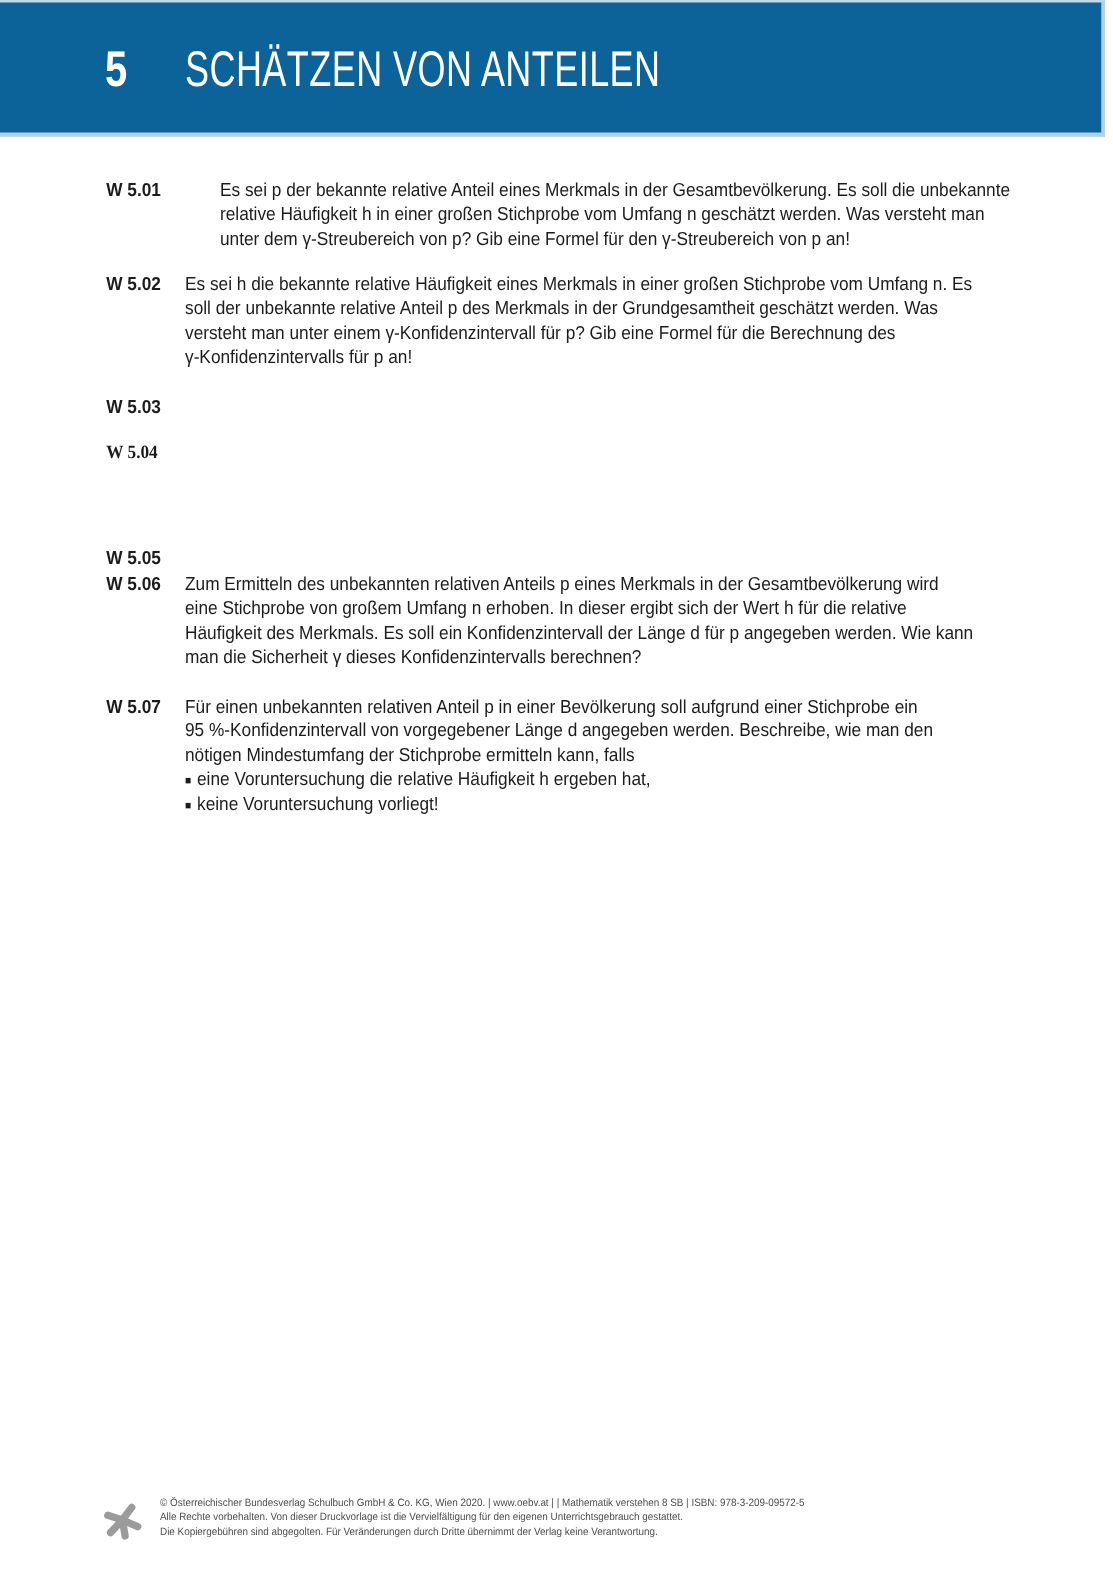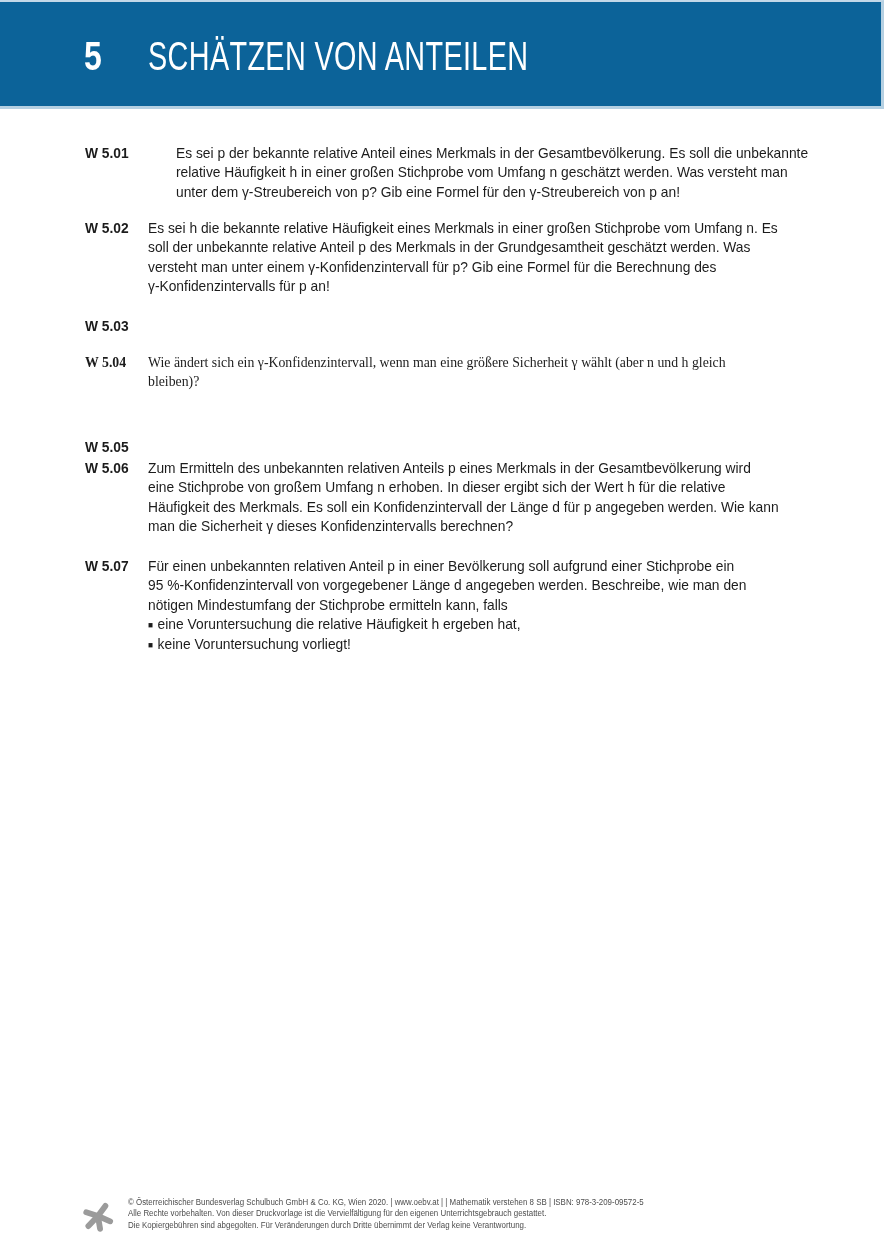--- a/index.html
+++ b/index.html
@@ -158,24 +158,20 @@
           <div class="ex-line">soll der unbekannte relative Anteil p des Merkmals in der Grundgesamtheit geschätzt werden. Was</div>
           <div class="ex-line">versteht man unter einem γ-Konfidenzintervall für p? Gib eine Formel für die Berechnung des</div>
           <div class="ex-line">γ-Konfidenzintervalls für p an!</div>
         </div>
       </div>
       <div class="exercise ex3">
         <div class="ex-label">W 5.03</div>
       </div>
       <div class="exercise ex4">
         <div class="ex-label">W 5.04</div>
-        <div class="ex-body">
-          <div class="ex-line">Wie ändert sich ein γ-Konfidenzintervall, wenn man eine größere Sicherheit γ wählt (aber n und h gleich</div>
-          <div class="ex-line">bleiben)?</div>
-        </div>
       </div>
       <div class="exercise ex5">
         <div class="ex-label">W 5.05</div>
       </div>
       <div class="exercise ex6">
         <div class="ex-label">W 5.06</div>
         <div class="ex-body">
           <div class="ex-line">Zum Ermitteln des unbekannten relativen Anteils p eines Merkmals in der Gesamtbevölkerung wird</div>
           <div class="ex-line">eine Stichprobe von großem Umfang n erhoben. In dieser ergibt sich der Wert h für die relative</div>
           <div class="ex-line">Häufigkeit des Merkmals. Es soll ein Konfidenzintervall der Länge d für p angegeben werden. Wie kann</div>

